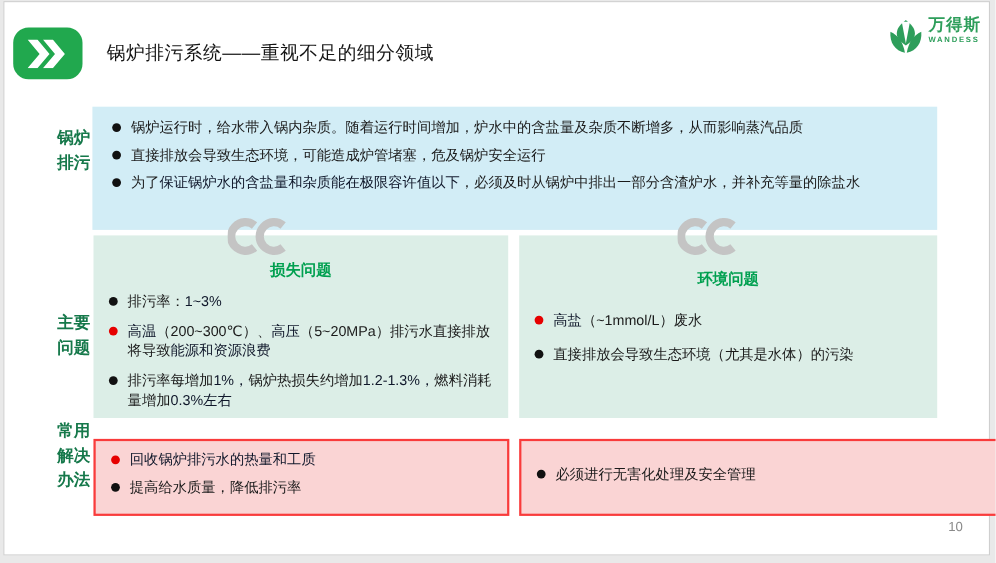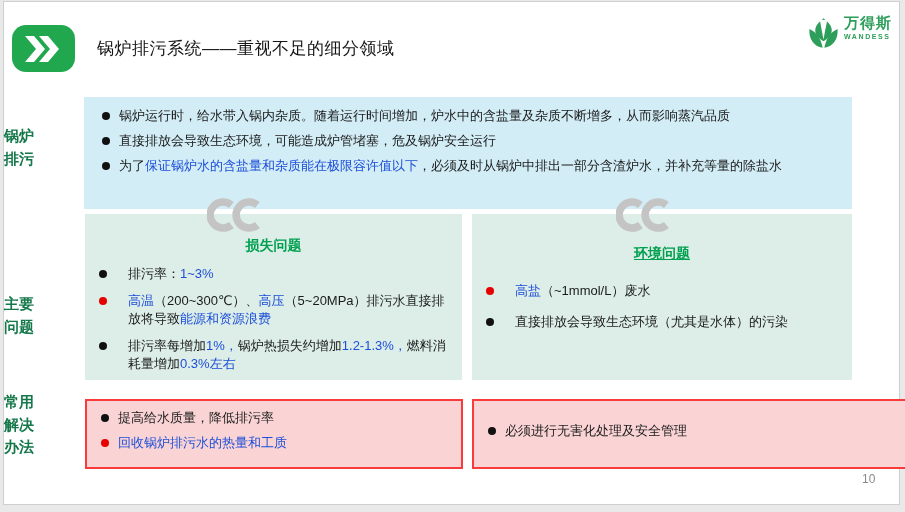--- a/index.html
+++ b/index.html
@@ -22,22 +22,22 @@
   .title {
     position:absolute; left:93px; top:35px;
     font-size:17px; font-weight:400; color:#141414; letter-spacing:0.5px;
   }
   .logo { position:absolute; left:803px; top:13px; display:flex; align-items:flex-start; }
   .logo-text { margin-left:4px; display:flex; flex-direction:column; }
   .logo-cn { font-size:15px; font-weight:700; color:#2e9e5b; letter-spacing:1px; line-height:1.1; }
   .logo-en { font-size:7px; font-weight:700; color:#2e9e5b; letter-spacing:1.6px; line-height:1.3; }
   
   .row-label {
-    position:absolute; left:0; width:78px; text-align:left;
-    font-size:15px; font-weight:700; color:#15784a; line-height:1.5;margin-top:10px;
+    position:absolute; left:0; width:78px; text-align:right;
+    font-size:15px; font-weight:700; color:#15784a; line-height:1.5;
   }
   #label-0 { top:113px; }
   #label-1 { top:281px; }
   #label-2 { top:379px; }
   
   .box { position:absolute; overflow:hidden; }
   .box-blue {
     left:80px; top:95px; width:768px; height:112px;
     background:#d2edf6; padding:10px 14px 8px 16px;
   }
@@ -47,34 +47,34 @@
   .box-pink {
     background:#fad4d4; border:2px solid #f93b3b; top:397px; height:70px;
     padding:6px 12px; display:flex; flex-direction:column; justify-content:center;
   }
   #box-sol-left  { left:81px;  width:378px; }
   #box-sol-right { left:468px; width:436px; }
   .box-header {
     text-align:center; font-size:14px; font-weight:700; color:#00a050;
   }
   #box-loss .box-header { margin:23px 0 10px 0; }
-  #box-env  .box-header { margin:31px 0 19px 0;text-decoration:underline; }
+  #box-env  .box-header { margin:31px 0 19px 0; }
   
   .bullet-row { display:flex; align-items:flex-start; margin-bottom:7px; }
-  .box-green .bullet-row { margin-bottom:9px;gap:12px; }
+  .box-green .bullet-row { margin-bottom:9px; }
   #box-env .bullet-row { margin-bottom:13px; }
   .dot {
     flex:none; width:8px; height:8px; border-radius:50%;
     background:#111; margin:5px 9px 0 2px;
   }
   .dot.red { background:#e60000; }
   .bullet-text {
     flex:1; font-size:13px; font-weight:400; color:#1a1a1a; line-height:1.38;
   }
-  .bullet-text .red { color:#1d4ed8; }
+  .bullet-text .red { color:#0f172a; }
   
   .quote { position:absolute; top:193px; z-index:5; }
   #quote-left  { left:203px; }
   #quote-right { left:612px; }
   
   .page-num {
     position:absolute; left:858px; top:470px;
     font-size:12px; color:#8a8a8a;
   }
 </style>
@@ -177,27 +177,27 @@
         <div class="bullet-row">
           <span class="dot"></span>
           <span class="bullet-text"><span>直接排放会导致生态环境（尤其是水体）的污染</span></span>
         </div>
       </div>
   </div>
 
   <div class="box box-pink" id="box-sol-left">
     <div>
         <div class="bullet-row">
-          <span class="dot"></span>
-          <span class="bullet-text"><span>提高给水质量，降低排污率</span></span>
-        </div>
-        <div class="bullet-row">
           <span class="dot red"></span>
           <span class="bullet-text"><span class="red">回收锅炉排污水的热量和工质</span></span>
         </div>
+        <div class="bullet-row">
+          <span class="dot"></span>
+          <span class="bullet-text"><span>提高给水质量，降低排污率</span></span>
+        </div>
       </div>
   </div>
   <div class="box box-pink" id="box-sol-right">
     <div>
         <div class="bullet-row">
           <span class="dot"></span>
           <span class="bullet-text"><span>必须进行无害化处理及安全管理</span></span>
         </div>
       </div>
   </div>

